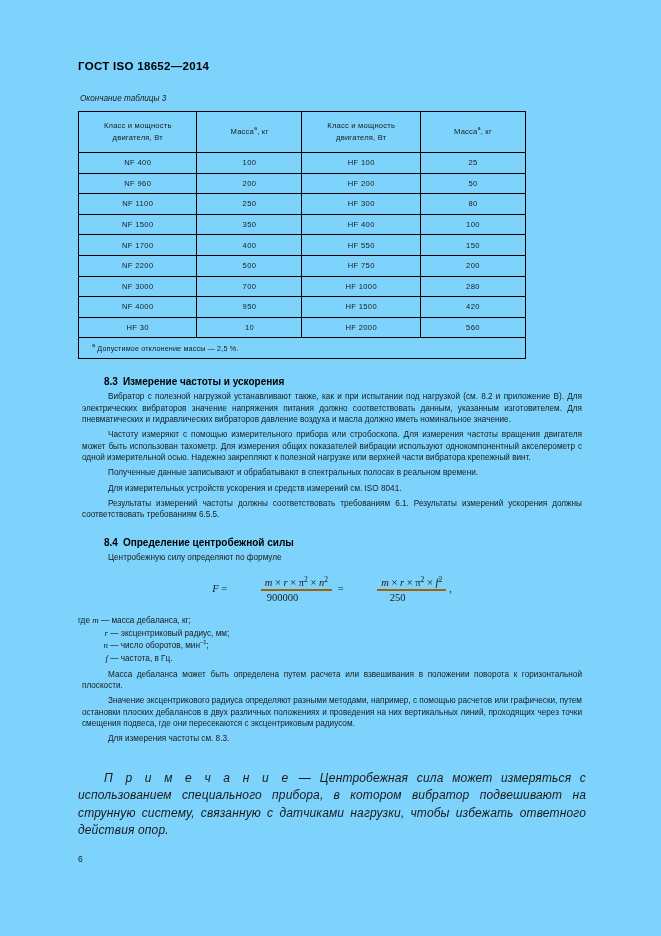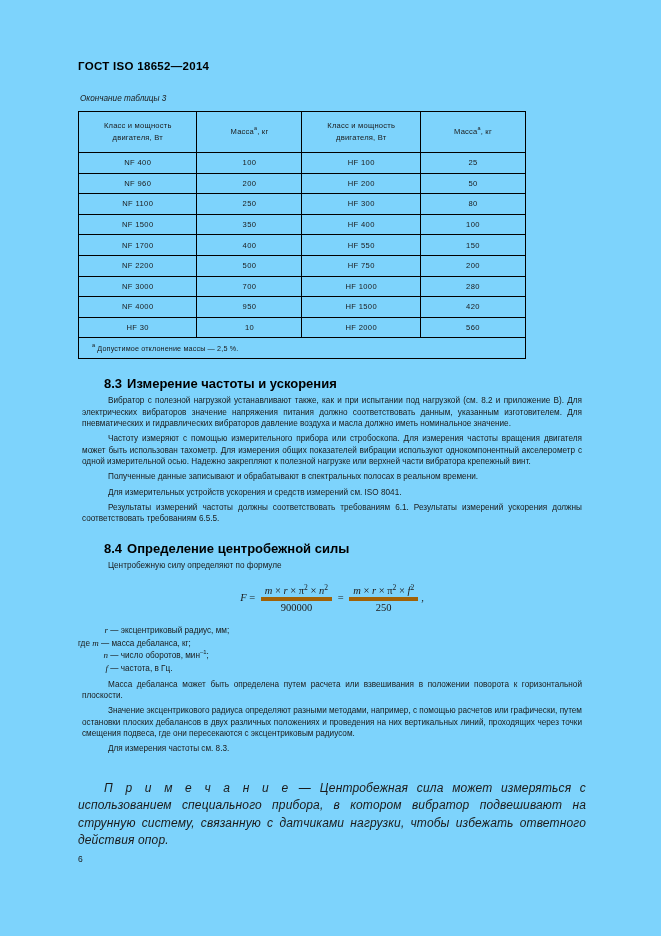--- a/index.html
+++ b/index.html
@@ -77,21 +77,21 @@
     vertical-align: super;
     line-height: 0;
   }
   .fn-mark {
     font-size: 0.8em;
     vertical-align: super;
     line-height: 0;
     margin-right: 2px;
   }
   .sec-head {
-    font-size: 13px;
+    font-size: 10px;
     font-weight: bold;
     margin: 17px 0 2px 26px;
     color: #000;
   }
   .sec-head .num { margin-right: 5px; }
   p.body {
     font-size: 8.2px;
     line-height: 1.38;
     margin: 4px;
     text-align: justify;
@@ -111,23 +111,24 @@
     color: #1a1a1a;
   }
   .frac {
     display: inline-block;
     vertical-align: middle;
     text-align: center;
     margin: 0 3px;
   }
   .frac .num {
     display: block;
-    border-bottom: 4px solid #a16207;
+    border-bottom: 2px solid #a16207;
     padding: 0 4px 1px 4px;
     white-space: nowrap;
+    margin-left: 28px;
   }
   .frac .den {
     display: block;
     padding: 1px 4px 0 4px;
   }
   .ital { font-style: italic; }
   .varlist {
     margin: 0;
     font-size: 8.2px;
     line-height: 1.42;
@@ -284,22 +285,22 @@
         </span>
         <span>=</span>
         <span class="frac">
           <span class="num"><span class="ital">m</span> <span>×</span> <span class="ital">r</span> <span>×</span> <span>π</span><span class="sup">2</span> <span>×</span> <span class="ital">f</span><span class="sup">2</span></span>
           <span class="den">250</span>
         </span><span>,</span>
       </span>
     </div>
 
     <div class="varlist">
+      <div class="row firstrow"><span>где</span> <span class="sym">m</span> <span>—</span> <span>масса дебаланса, кг;</span></div>
       <div class="row"><span class="sym">r</span> <span>—</span> <span>эксцентриковый радиус, мм;</span></div>
-      <div class="row firstrow"><span>где</span> <span class="sym">m</span> <span>—</span> <span>масса дебаланса, кг;</span></div>
       <div class="row"><span class="sym">n</span> <span>—</span> <span>число оборотов, мин</span><span class="sup">–1</span><span>;</span></div>
       <div class="row"><span class="sym">f</span> <span>—</span> <span>частота, в Гц.</span></div>
     </div>
 
     <p class="body">Масса дебаланса может быть определена путем расчета или взвешивания в положении поворота к горизонтальной плоскости.</p>
     <p class="body">Значение эксцентрикового радиуса определяют разными методами, например, с помощью расчетов или графически, путем остановки плоских дебалансов в двух различных положениях и проведения на них вертикальных линий, проходящих через точки смещения подвеса, где они пересекаются с эксцентриковым радиусом.</p>
     <p class="body">Для измерения частоты см. 8.3.</p>
 
     <p class="note"><span class="note-label">П р и м е ч а н и е</span> <span>—</span> <span>Центробежная сила может измеряться с использованием специального прибора, в котором вибратор подвешивают на струнную систему, связанную с датчиками нагрузки, чтобы избежать ответного действия опор.</span></p>
 

